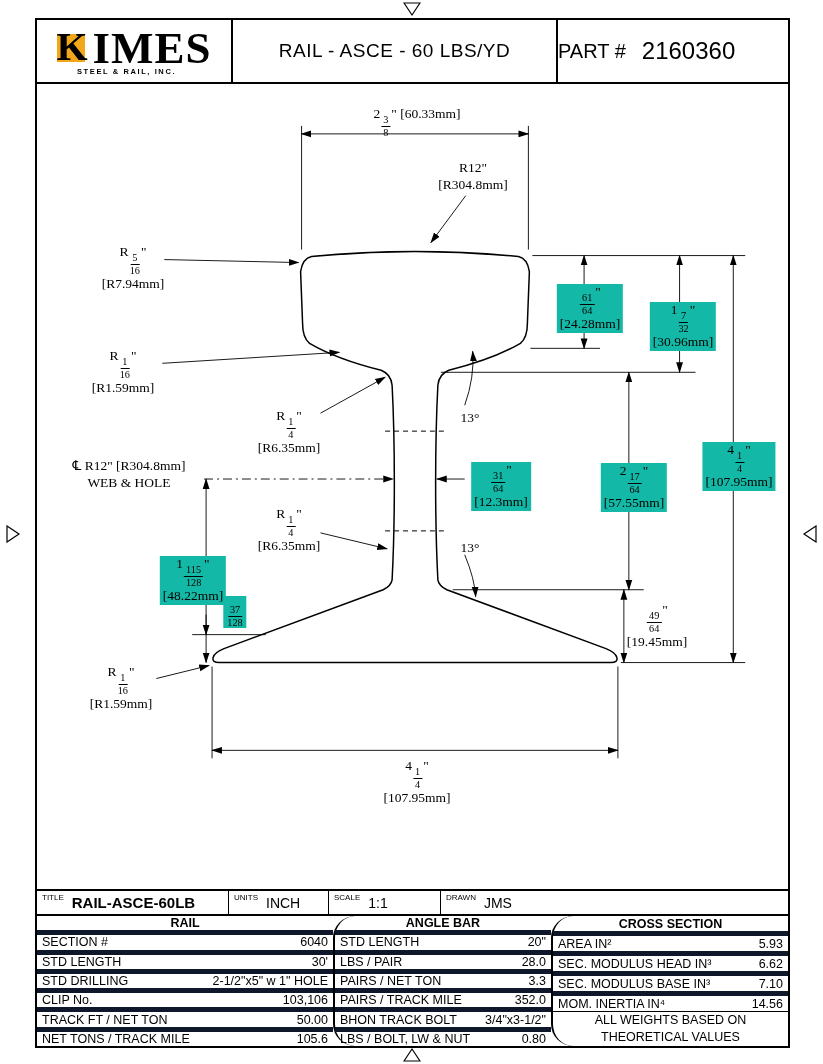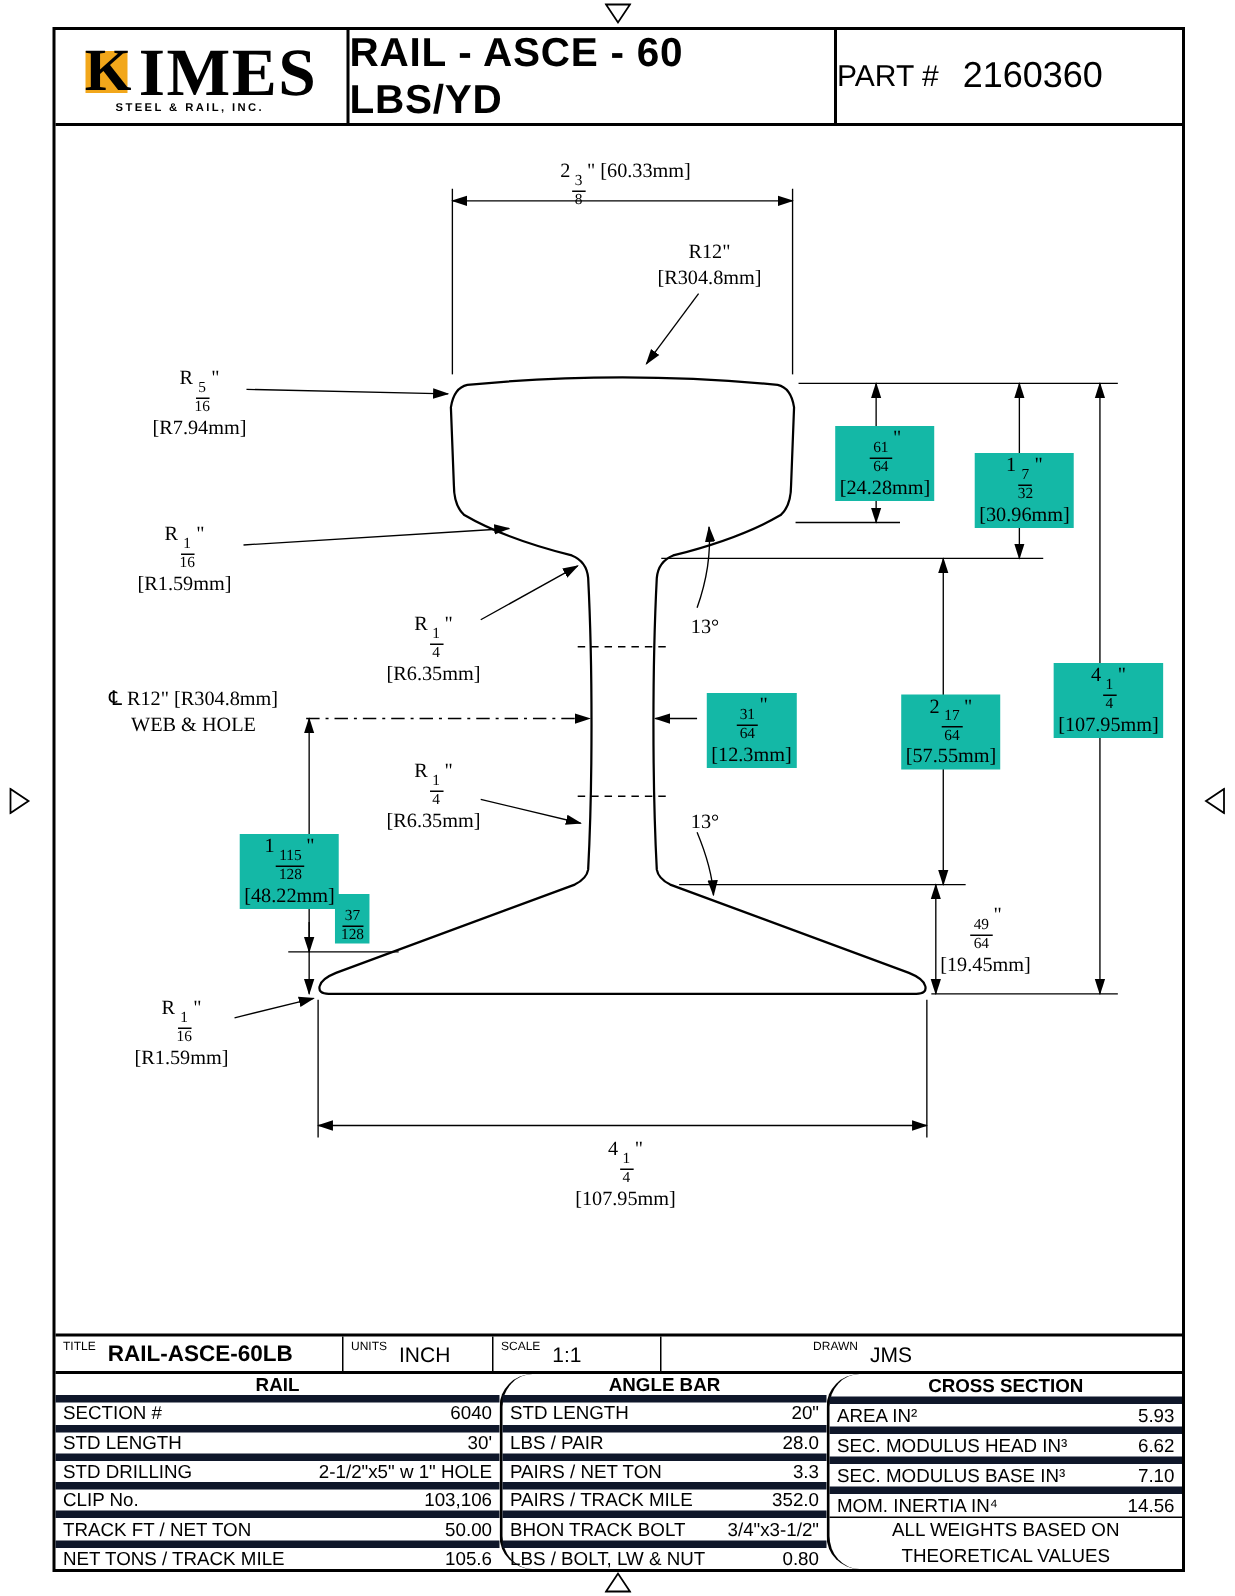--- a/index.html
+++ b/index.html
@@ -9,41 +9,41 @@
 
   
   .header{display:flex;height:62px;border-bottom:2px solid #000;flex:none;}
   .logo-box{width:196px;border-right:2px solid #000;box-sizing:border-box;display:flex;flex-direction:column;align-items:center;justify-content:center;padding-top:2px;}
   .logo-row{display:flex;align-items:flex-end;line-height:1;}
   .logo-k-wrap{position:relative;display:inline-block;width:36px;height:38px;}
   .logo-square{position:absolute;left:1px;top:6px;width:28px;height:28px;background:#F2A71B;}
   .logo-k{position:relative;font-family:"Liberation Serif","DejaVu Serif",serif;font-weight:bold;font-size:40px;line-height:38px;}
   .logo-imes{font-family:Liberation Serif, serif;font-weight:bold;font-size:45px;letter-spacing:1px;line-height:36px;}
   .logo-sub{font-size:7.5px;letter-spacing:1.6px;font-weight:bold;margin-top:1px;align-self:flex-start;margin-left:40px;}
-  .title-box{flex:1;display:flex;align-items:center;justify-content:center;font-size:27px;letter-spacing:.5px;font-weight:bold;}
+  .title-box{flex:1;display:flex;align-items:center;justify-content:center;font-size:19px;letter-spacing:.5px;}
   .part-box{width:232px;border-left:2px solid #000;box-sizing:border-box;display:flex;align-items:center;gap:16px;padding:0 0;font-size:20px;}
   .part-num{font-size:24px;}
 
   
   .drawing{position:relative;flex:1;overflow:hidden;}
   .drawing svg{position:absolute;inset:0;width:100%;height:100%;}
   .dlabel{position:absolute;transform:translateX(-50%);text-align:center;font-family:"Liberation Serif","DejaVu Serif","DejaVu Sans",serif;font-size:13.5px;line-height:1.25;white-space:nowrap;}
   .dlabel.bg{background:#14b8a6;padding:0 3px;}
   .fr{display:inline-flex;flex-direction:column;align-items:center;vertical-align:-0.45em;line-height:1;font-size:0.76em;margin:0 1px;}
   .fr .n{border-bottom:1px solid #000;padding:0 2px 1px;}
   .fr .d{padding-top:1px;}
 
   
   .titleblock{display:flex;height:25px;border-top:2px solid #000;flex:none;box-sizing:border-box;}
   .tb-cell{display:flex;align-items:center;gap:8px;padding:0 5px;border-right:1px solid #000;box-sizing:border-box;}
   .tb-cell:last-child{border-right:none;}
   .tb-label{font-size:8px;align-self:flex-start;margin-top:2px;}
   .tb-value{font-size:14px;}
   .tb-title{width:192px;}.tb-title .tb-value{font-weight:bold;font-size:15px;}
-  .tb-units{width:100px;align-items:center;}.tb-scale{width:112px;}.tb-drawn{width:172px;justify-content:flex-end;}.tb-date{flex:1;}
+  .tb-units{width:100px;align-items:center;}.tb-scale{width:112px;}.tb-drawn{width:172px;}.tb-date{flex:1;}
 
   
   .datatable{display:flex;height:132px;border-top:2px solid #000;flex:none;font-size:12.5px;box-sizing:border-box;}
   .tgroup{display:flex;flex-direction:column;box-sizing:border-box;border-radius:22px;}
   .tgroup + .tgroup{border-left:2px solid #000;}
   .tg-rail{width:296px;}.tg-angle{width:218px;}.tg-cross{flex:1;}
   .thead{flex:1;display:flex;align-items:center;justify-content:center;font-weight:bold;}
   .rows{display:contents;}
   .trow{flex:1;display:flex;align-items:center;justify-content:space-between;padding:0 5px;border-top:5px solid #0f172a;}
   .tvalue{text-align:right;}

